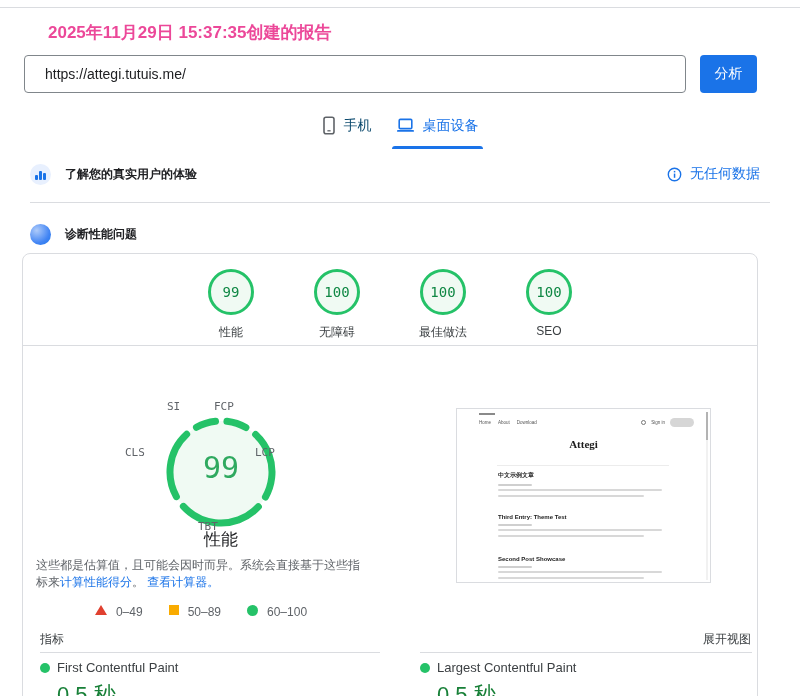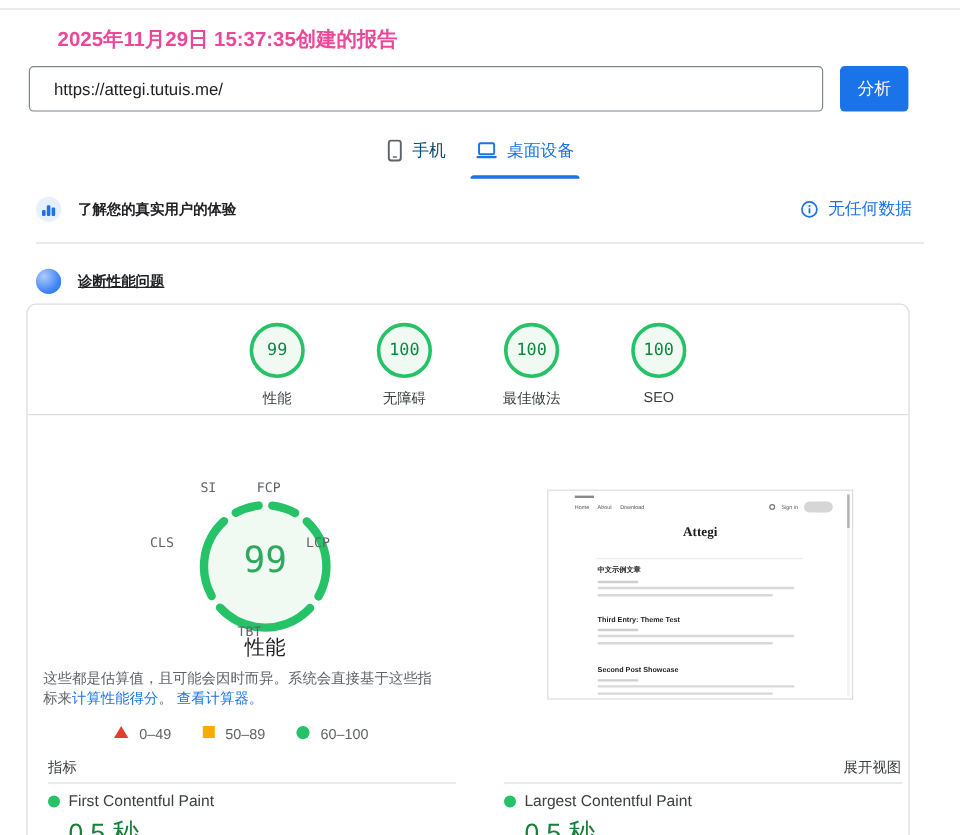--- a/index.html
+++ b/index.html
@@ -24,21 +24,21 @@
   }
 
   .tabs { position:absolute; top:108px; left:0; width:800px; display:flex; justify-content:center; gap:4px; }
   .tab { position:relative; display:flex; align-items:center; gap:8px; padding:8px 10px 14px; font-size:14px; cursor:pointer; }
   .tab.mobile { color:#0c4a6e; }
   .tab.desktop { color:#1a73e8; font-weight:500; }
   .tab-underline { position:absolute; left:6px; right:6px; bottom:0; height:3px; background:#1a73e8; border-radius:3px 3px 0 0; }
 
   .section-row { position:absolute; left:30px; right:30px; height:28px; display:flex; align-items:center; cursor:pointer; }
   .row-field { top:160px; }
-  .row-diagnose { top:220px;text-decoration:underline; }
+  .row-diagnose { top:220px; }
   .section-title { margin-left:14px; font-size:12px; font-weight:700; color:#202124; }
   .round-icon { width:21px; height:21px; border-radius:50%; flex:0 0 auto; }
   .icon-field { background:#e8f0fe; position:relative; }
   .icon-field i { position:absolute; bottom:5px; width:2.5px; background:#1a73e8; border-radius:1px; }
   .icon-field i:nth-child(1){ left:5px; height:5px; }
   .icon-field i:nth-child(2){ left:9px; height:9px; }
   .icon-field i:nth-child(3){ left:13px; height:7px; }
   .icon-gauge { background:radial-gradient(circle at 32% 30%, #aecbfa, #4285f4 62%, #1a73e8); }
   .field-status { position:absolute; right:10px; top:0; height:28px; display:flex; align-items:center; gap:8px; color:#1a73e8; font-size:14px; }
 

